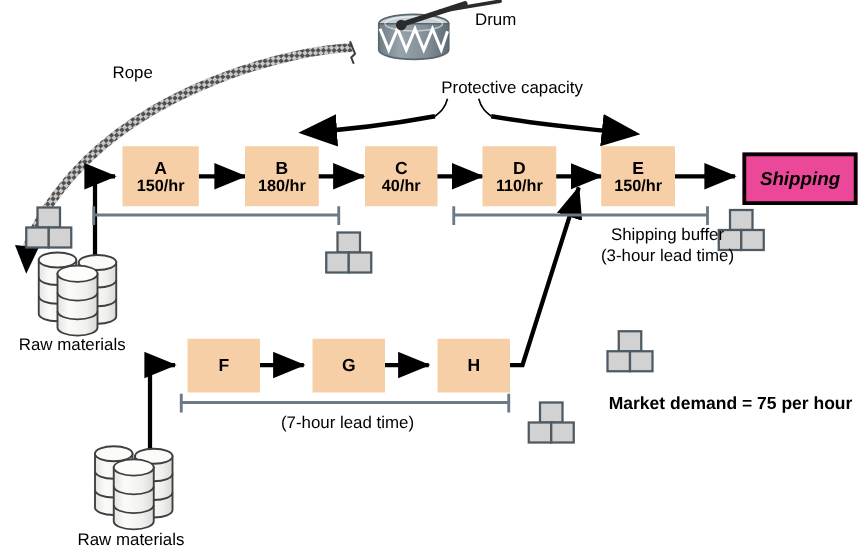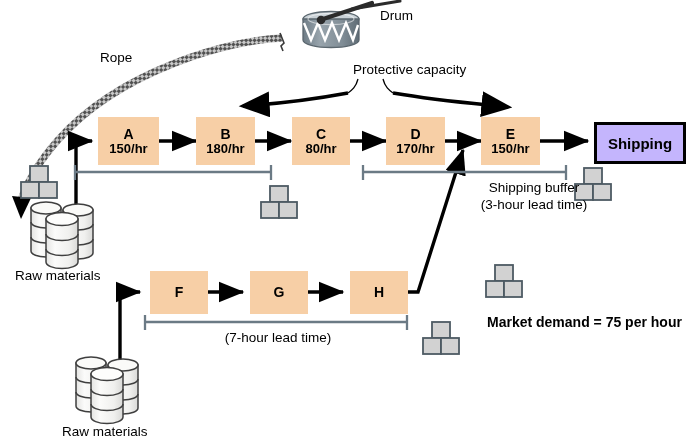--- a/index.html
+++ b/index.html
@@ -7,23 +7,23 @@
          font-family:"Liberation Sans","DejaVu Sans",sans-serif;color:#000;}
   .svgroot{position:absolute;left:0;top:0;width:689px;height:448px;}
 
   
   .pbox{position:absolute;background:#f7cfa6;display:flex;flex-direction:column;
         align-items:center;justify-content:center;line-height:1.05;}
   .pbox .bl{font-size:14px;font-weight:bold;}
   .pbox .br{font-size:13px;font-weight:bold;}
   .pbox.single .bl{font-size:14px;font-weight:bold;}
 
-  .shipbox{position:absolute;background:#c4b5fd;border:3px solid #000;
+  .shipbox{position:absolute;background:#ec4899;border:3px solid #000;
            display:flex;align-items:center;justify-content:center;
-           font-size:15px;font-weight:bold;}
+           font-size:15px;font-weight:bold;font-style:italic;}
 
   .lbl{position:absolute;font-size:13.5px;white-space:nowrap;}
   .lbl2{position:absolute;font-size:13.5px;text-align:center;white-space:nowrap;line-height:1.25;}
 
   .legendtxt{position:absolute;font-size:14px;white-space:nowrap;}
 </style>
 </head>
 <body>
 
 <div id="stage">
@@ -189,46 +189,46 @@
     <span class="br">150/hr</span>
   </div>
 
   <div class="pbox" style="left:196px;top:117px;width:59px;height:48px;">
     <span class="bl">B</span>
     <span class="br">180/hr</span>
   </div>
 
   <div class="pbox" style="left:292px;top:117px;width:58px;height:48px;">
     <span class="bl">C</span>
-    <span class="br">80/hr</span>
+    <span class="br">40/hr</span>
   </div>
 
   <div class="pbox" style="left:386px;top:117px;width:59px;height:48px;">
     <span class="bl">D</span>
-    <span class="br">170/hr</span>
+    <span class="br">110/hr</span>
   </div>
 
   <div class="pbox" style="left:481px;top:117px;width:59px;height:48px;">
     <span class="bl">E</span>
     <span class="br">150/hr</span>
   </div>
 
   <div class="shipbox" style="left:594px;top:122px;width:86px;height:36px;">Shipping</div>
 
   <div class="pbox single" style="left:150px;top:271px;width:58px;height:43px;">
     <span class="bl">F</span>
   </div>
   <div class="pbox single" style="left:250px;top:271px;width:58px;height:43px;">
     <span class="bl">G</span>
   </div>
   <div class="pbox single" style="left:350px;top:271px;width:58px;height:43px;">
     <span class="bl">H</span>
   </div>
 
-  <div class="lbl" style="left:100px;top:50px;">Rope</div>
+  <div class="lbl" style="left:90px;top:50px;">Rope</div>
 
   <div class="lbl" style="left:364px;top:8px;margin-left:16px;">Drum</div>
 
   <div class="lbl" style="left:307px;top:62px;margin-left:46px;">Protective capacity</div>
 
 
   <div class="lbl2" style="left:454px;top:180px;width:160px;">
     <div>Shipping buffer</div>
     <div>(3-hour lead time)</div>
   </div>

